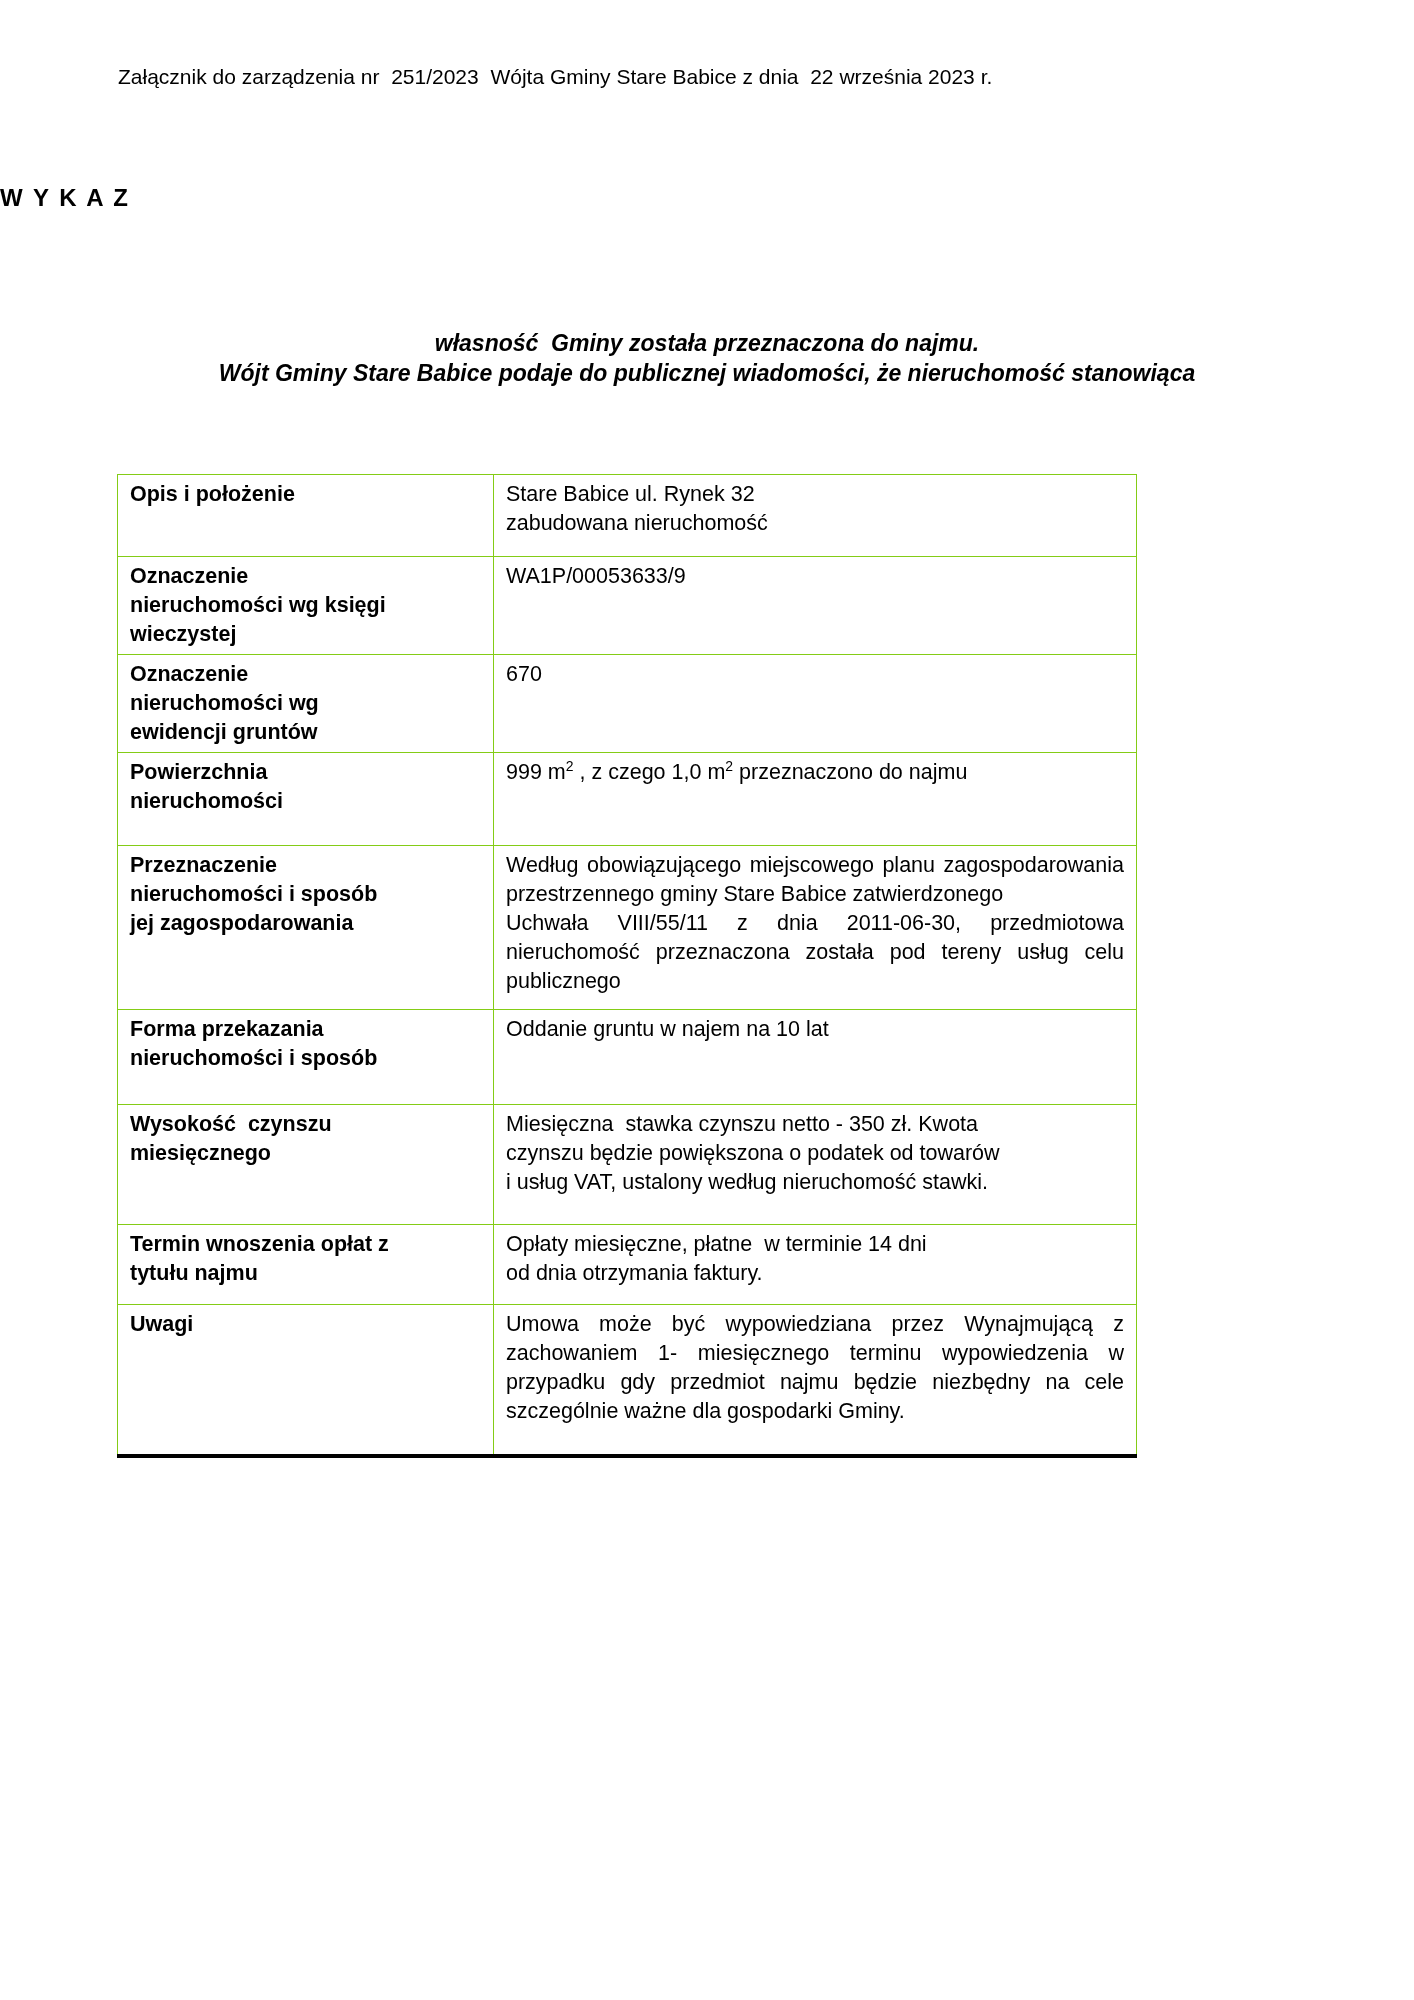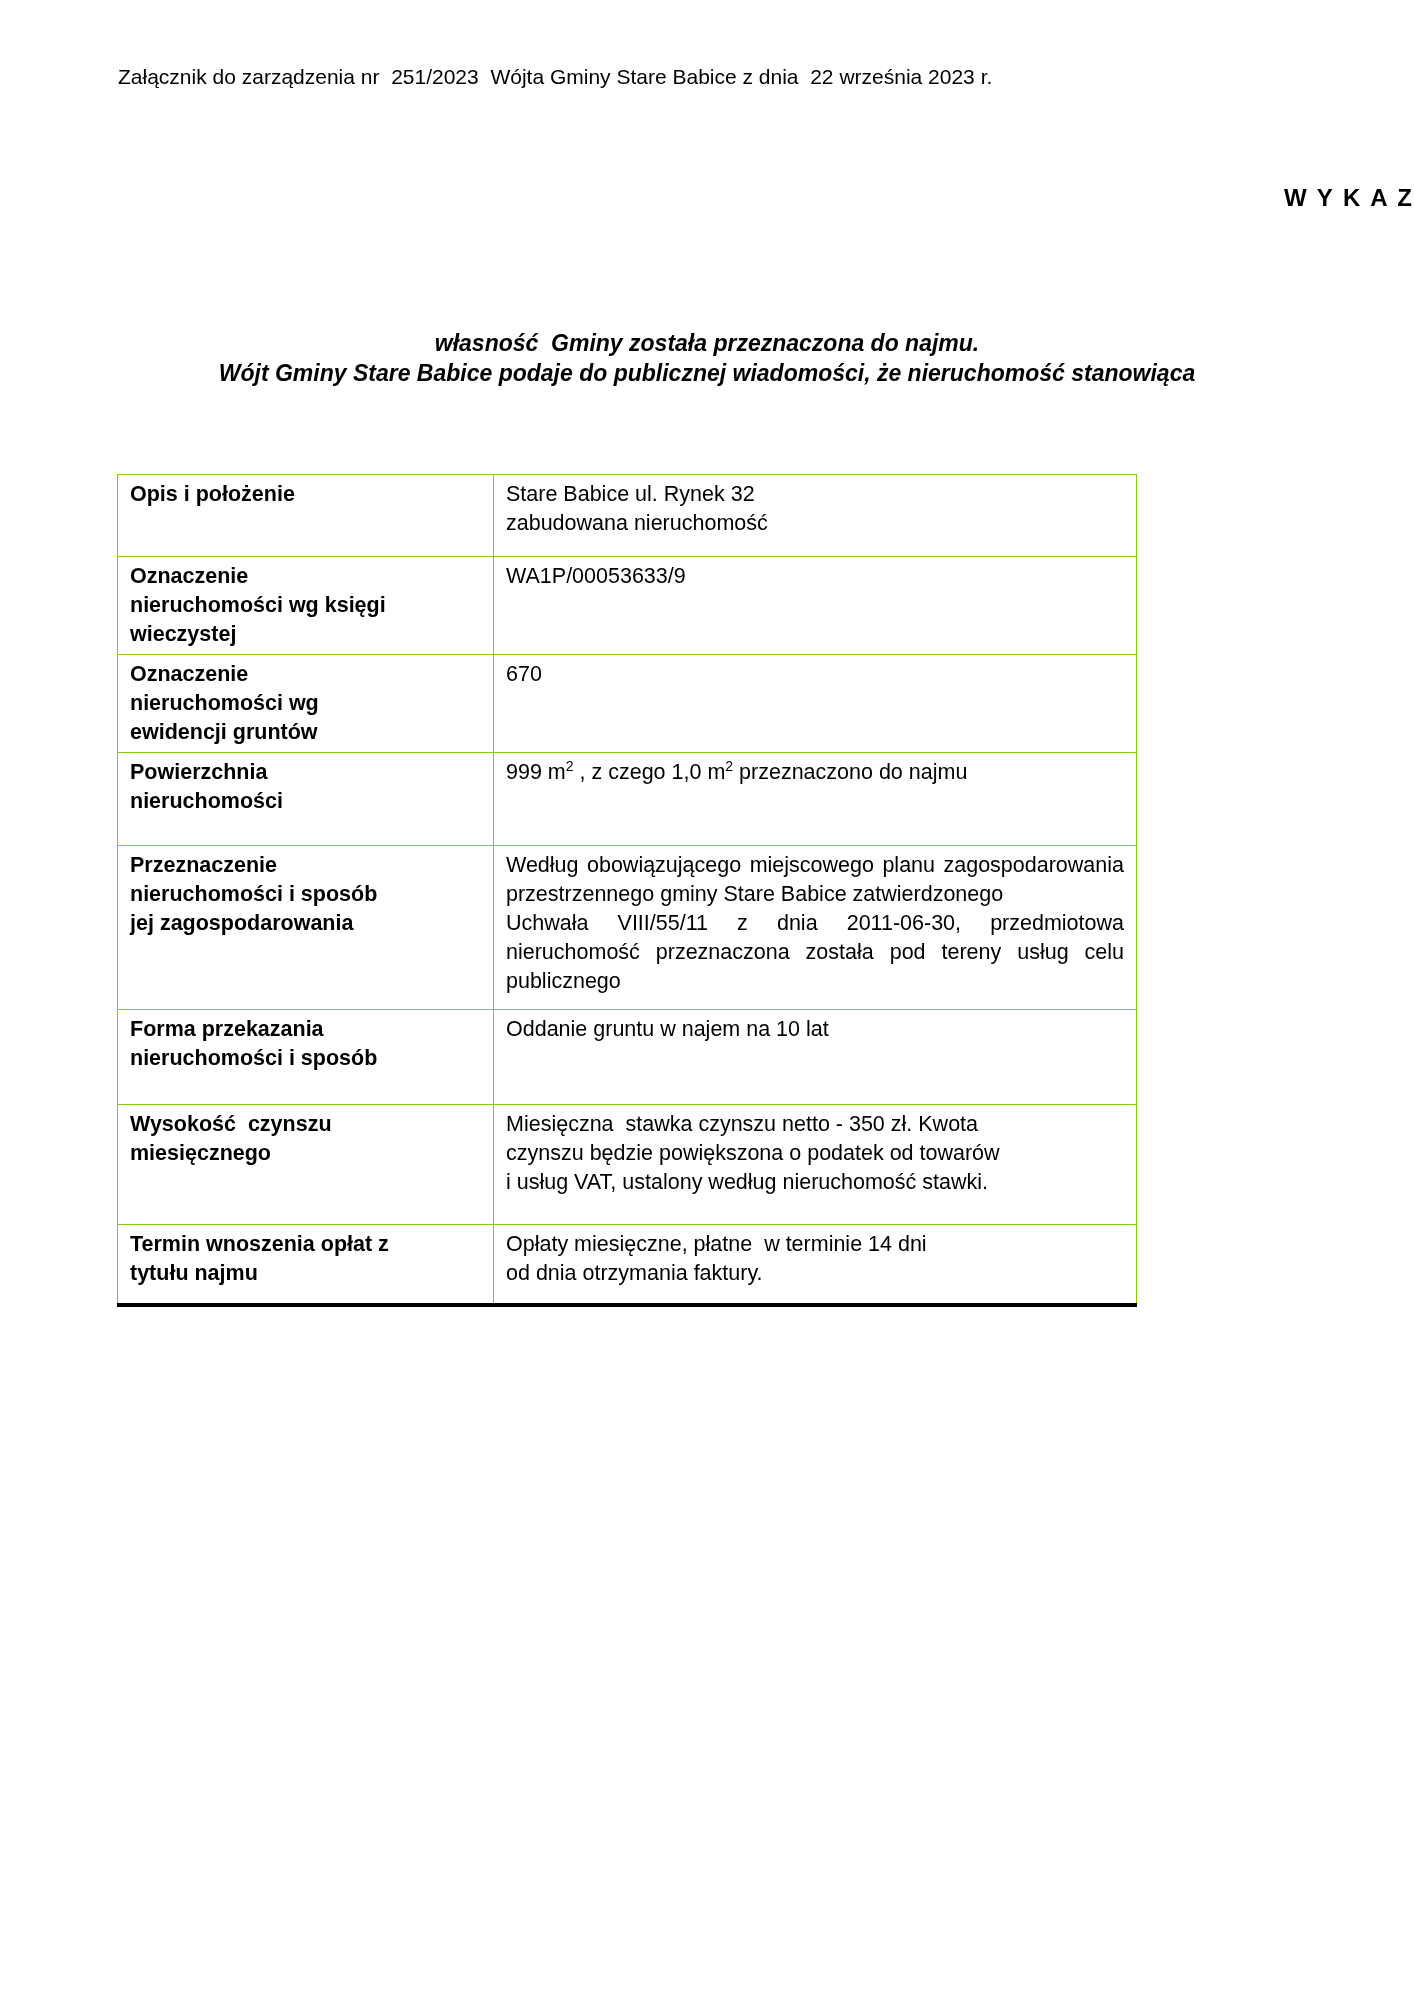--- a/index.html
+++ b/index.html
@@ -26,21 +26,21 @@
     left: 118px;
     font-size: 21px;
     line-height: 26px;
     white-space: pre-wrap;
   }
   .doc-title {
     position: absolute;
     top: 184px;
     left: 0;
     width: 1414px;
-    text-align: right;
+    text-align: left;
     font-size: 24px;
     font-weight: bold;
     letter-spacing: 2px;
     white-space: pre-wrap;
   }
   .doc-subtitle {
     position: absolute;
     top: 328px;
     left: 0;
     width: 1414px;
@@ -183,17 +183,25 @@
         <td class="lbl">
           <div class="ln">Termin wnoszenia opłat z</div>
           <div class="ln">tytułu najmu</div>
         </td>
         <td class="val">
           <div class="ln">Opłaty miesięczne, płatne  w terminie 14 dni</div>
           <div class="ln">od dnia otrzymania faktury.</div>
         </td>
       </tr>
 
+      <tr class="r9">
+        <td class="lbl">
+          <div class="ln">Uwagi</div>
+        </td>
+        <td class="val">
+          <div class="just">Umowa może być wypowiedziana przez Wynajmującą z zachowaniem 1- miesięcznego terminu wypowiedzenia w przypadku gdy przedmiot najmu będzie niezbędny na cele szczególnie ważne dla gospodarki Gminy.</div>
+        </td>
+      </tr>
 
     </tbody>
   </table>
 
 </div>
 
 </body></html>

